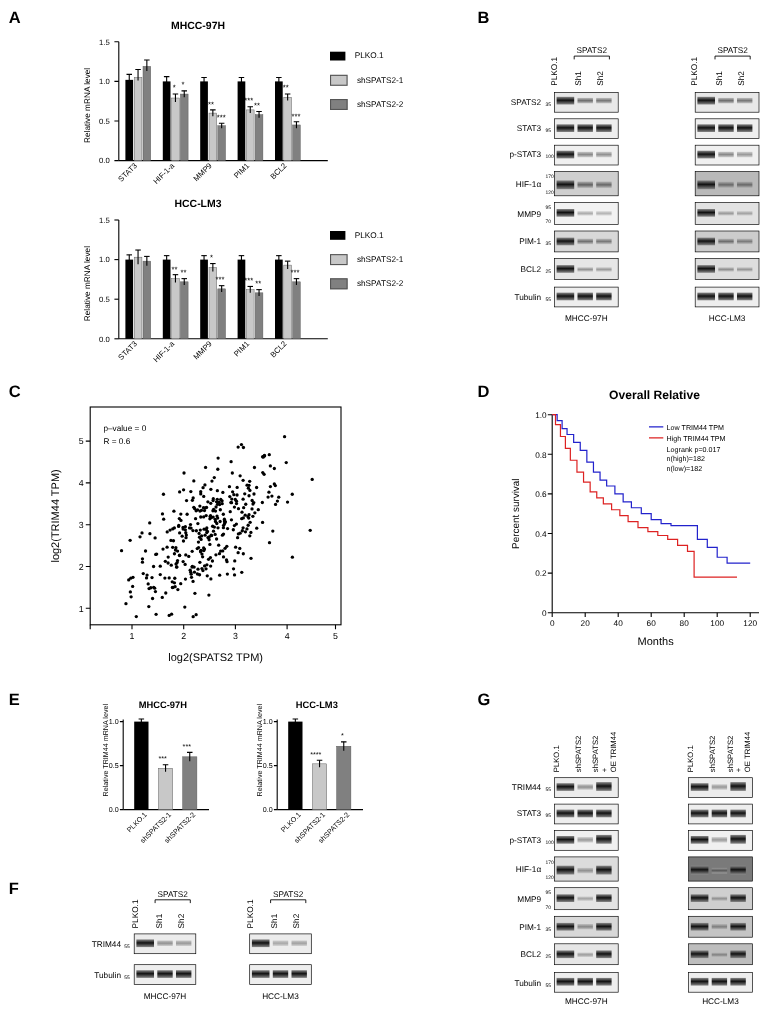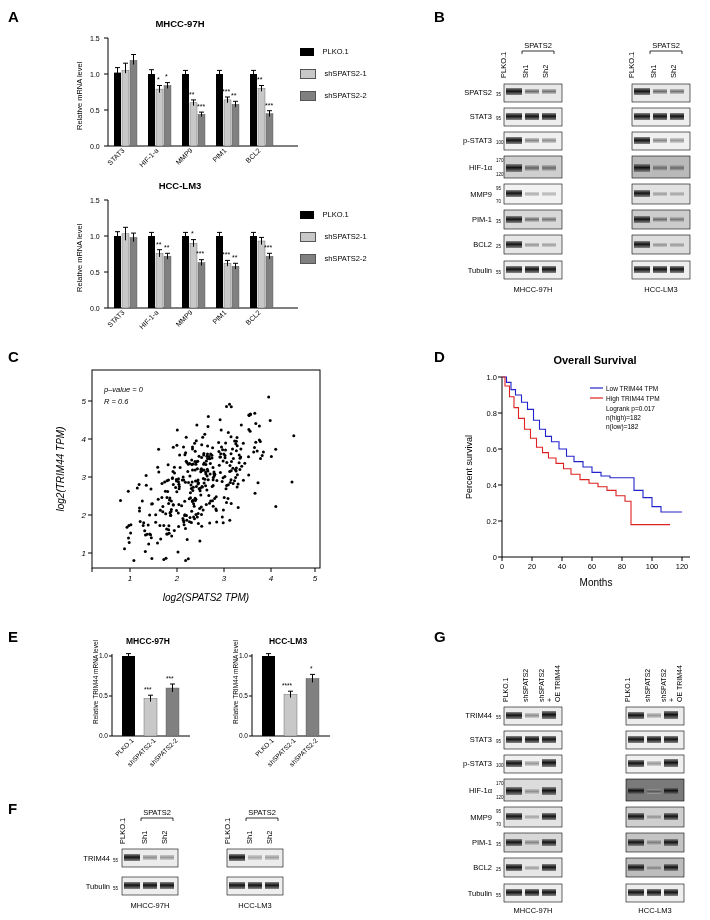--- a/index.html
+++ b/index.html
@@ -385,21 +385,21 @@
     </g>
     <g font-size="7.5" font-family="Liberation Sans, sans-serif">
       <text x="99" y="210" text-anchor="middle">MHCC-97H</text>
       <text x="227" y="210" text-anchor="middle">HCC-LM3</text>
     </g>
   </svg>
 </div>
 
 <div class="panel-letter" style="left:8px;top:348px;">C</div>
 
-<div class="abs" style="left:30px;top:358px;width:300px;height:250px;font-style:italic;">
+<div class="abs" style="left:20px;top:358px;width:300px;height:250px;">
   <svg width="300" height="250" id="scatter-svg">
     <rect x="62" y="12" width="228" height="198" fill="#fff" stroke="#000" stroke-width="1"></rect>
     <g font-size="7.5" font-family="Liberation Sans, sans-serif">
       <text x="74" y="34">p–value = 0</text>
       <text x="74" y="46">R = 0.6</text>
     </g>
     <g id="scatter-points">
         <circle cx="158.3" cy="106.3" r="1.5" fill="#000"></circle>
         <circle cx="154.9" cy="96.8" r="1.5" fill="#000"></circle>
         <circle cx="182.2" cy="128.5" r="1.5" fill="#000"></circle>
@@ -785,21 +785,21 @@
       <line x1="58" y1="43" x2="62" y2="43" stroke="#000"></line>
     </g>
     <text x="176" y="243" text-anchor="middle" font-size="10" font-family="Liberation Sans, sans-serif">log2(SPATS2 TPM)</text>
     <text x="34" y="111" text-anchor="middle" font-size="10" font-family="Liberation Sans, sans-serif" transform="rotate(-90 34 111)">log2(TRIM44 TPM)</text>
   </svg>
 </div>
 
 <div class="panel-letter" style="left:434px;top:348px;">D</div>
 
 <div class="abs" style="left:440px;top:352px;width:264px;height:250px;">
-  <div class="ttl" style="position:absolute;left:60px;top:2px;width:190px;font-size:11px;">Overall Survival</div>
+  <div class="ttl" style="position:absolute;left:60px;top:2px;width:190px;font-size:11px;">Overall Relative</div>
   <svg width="264" height="250" id="km-svg">
     <line x1="62" y1="25" x2="62" y2="205" stroke="#000" stroke-width="1"></line>
     <line x1="62" y1="205" x2="250" y2="205" stroke="#000" stroke-width="1"></line>
     <g font-size="7.5" font-family="Liberation Sans, sans-serif">
       <text x="57" y="28" text-anchor="end">1.0</text>
       <text x="57" y="64" text-anchor="end">0.8</text>
       <text x="57" y="100" text-anchor="end">0.6</text>
       <text x="57" y="136" text-anchor="end">0.4</text>
       <text x="57" y="172" text-anchor="end">0.2</text>
       <text x="57" y="208" text-anchor="end">0</text>

